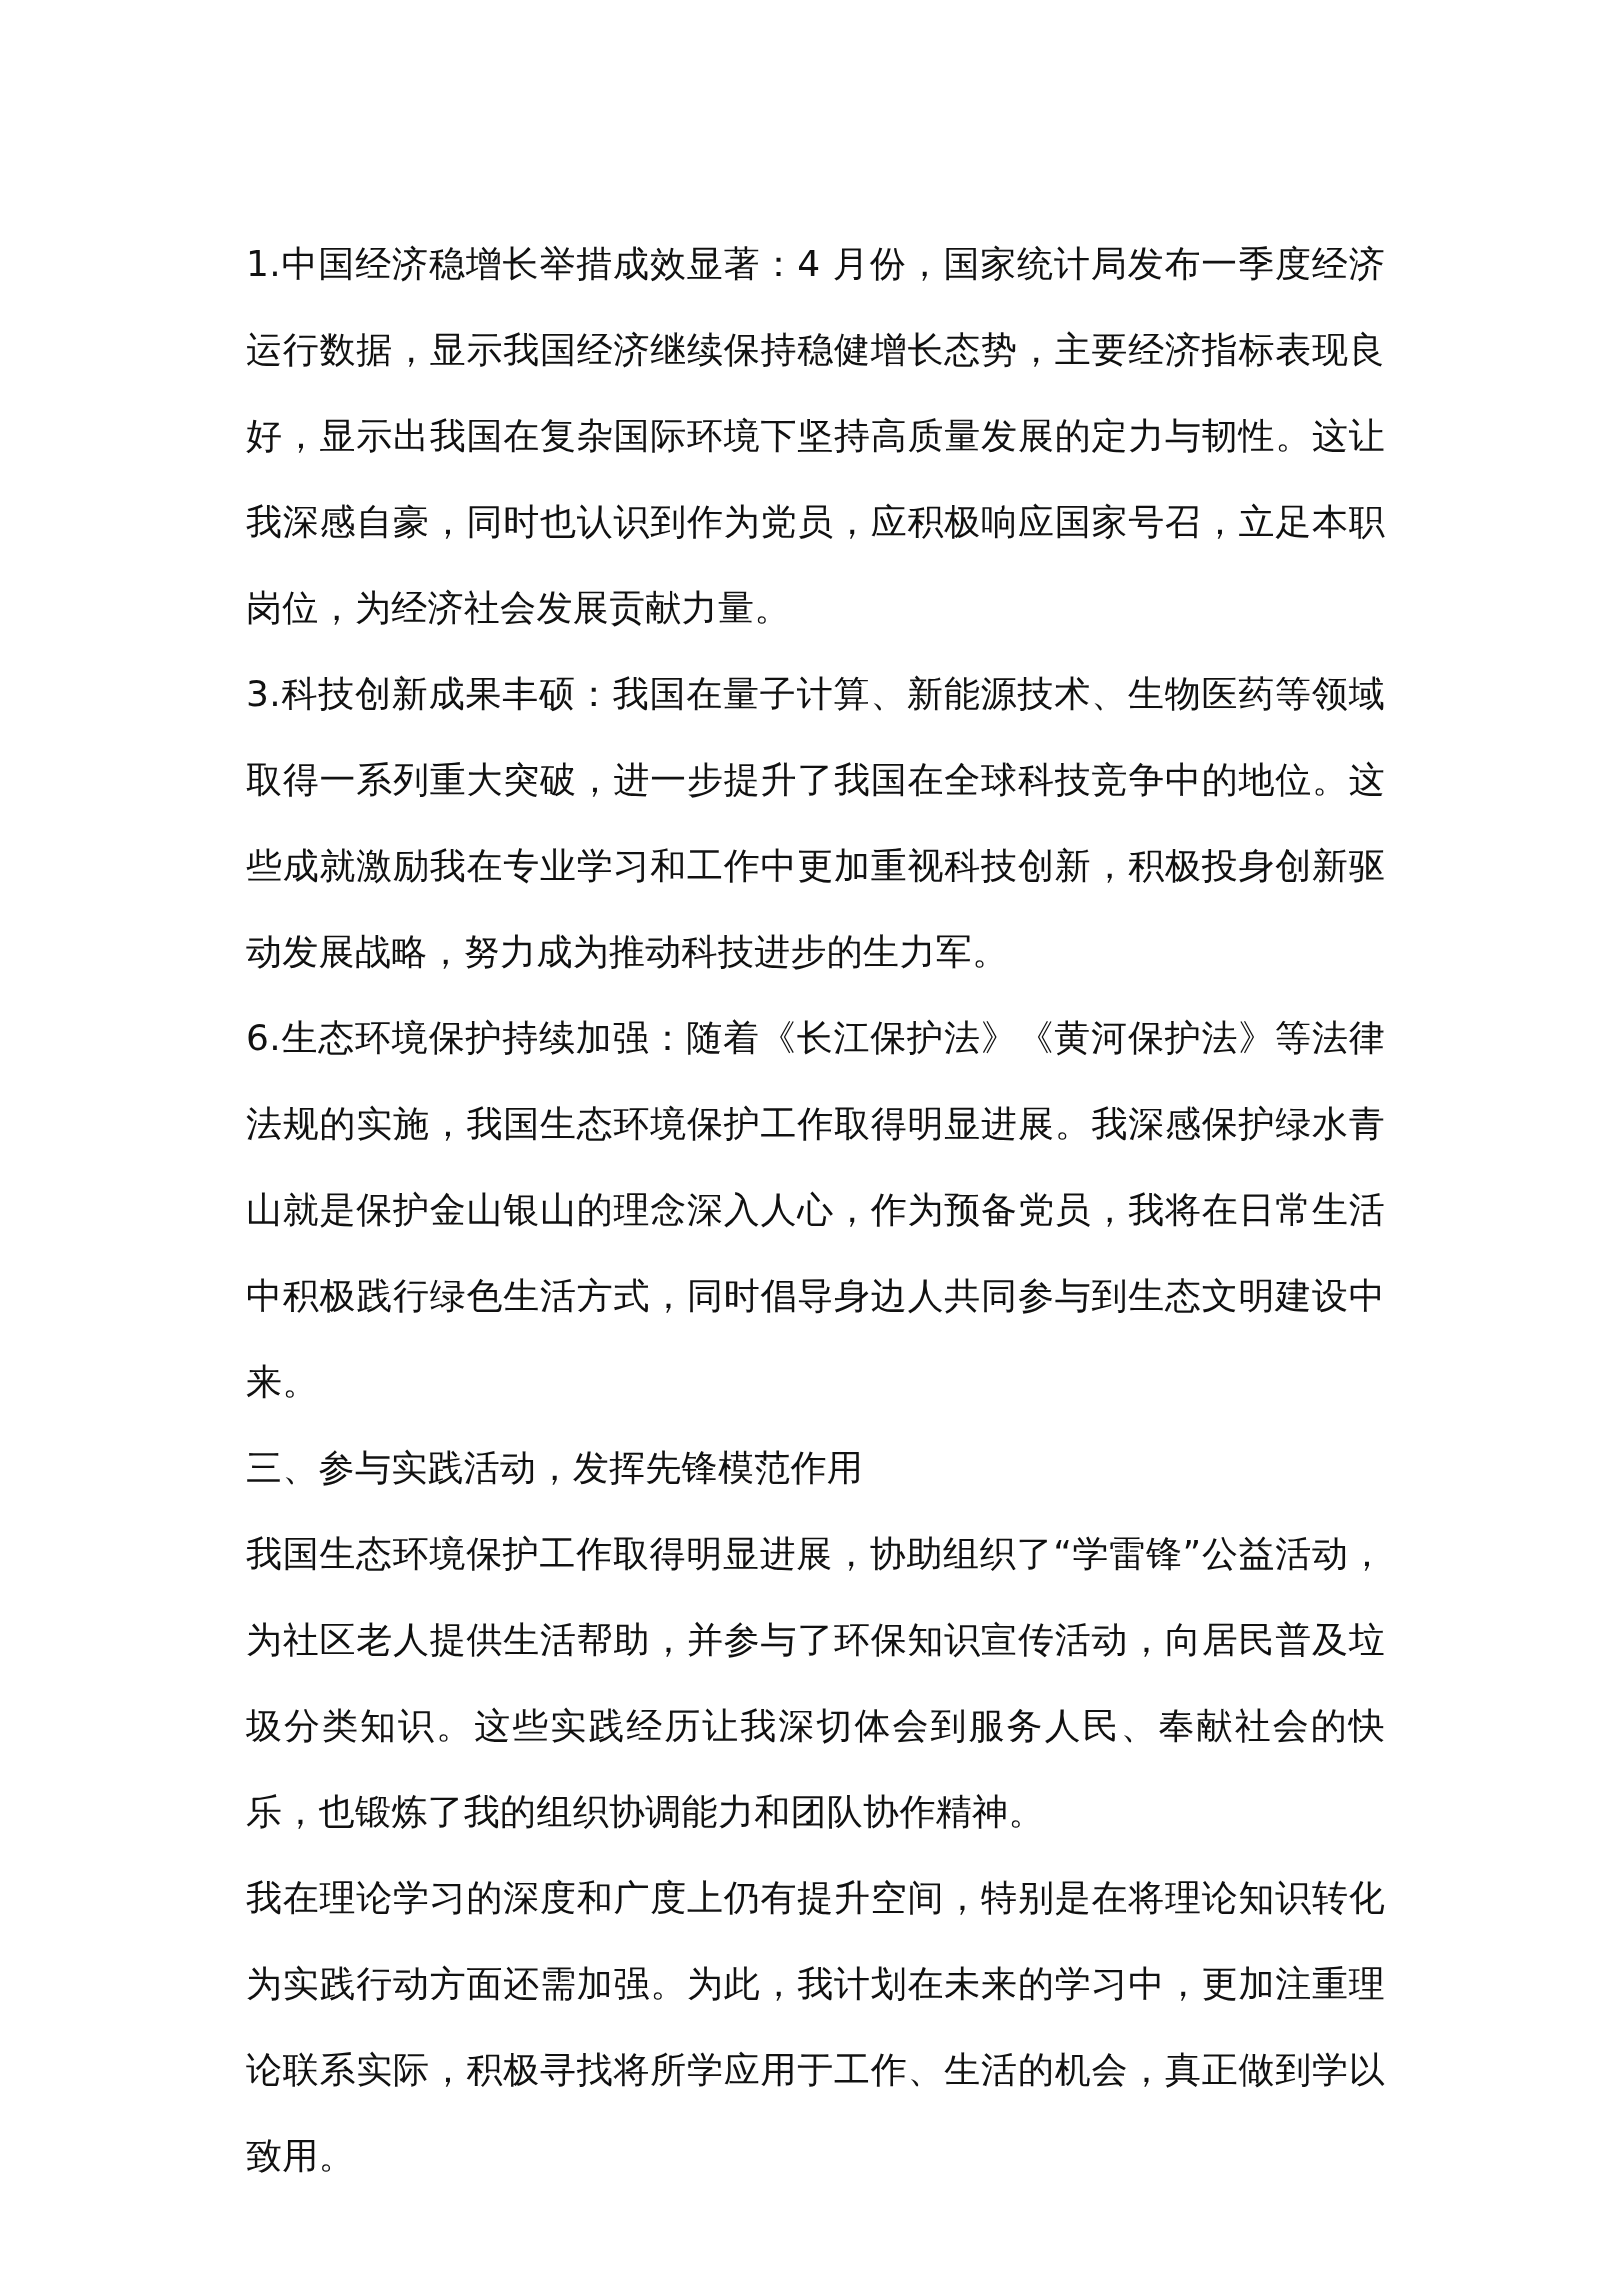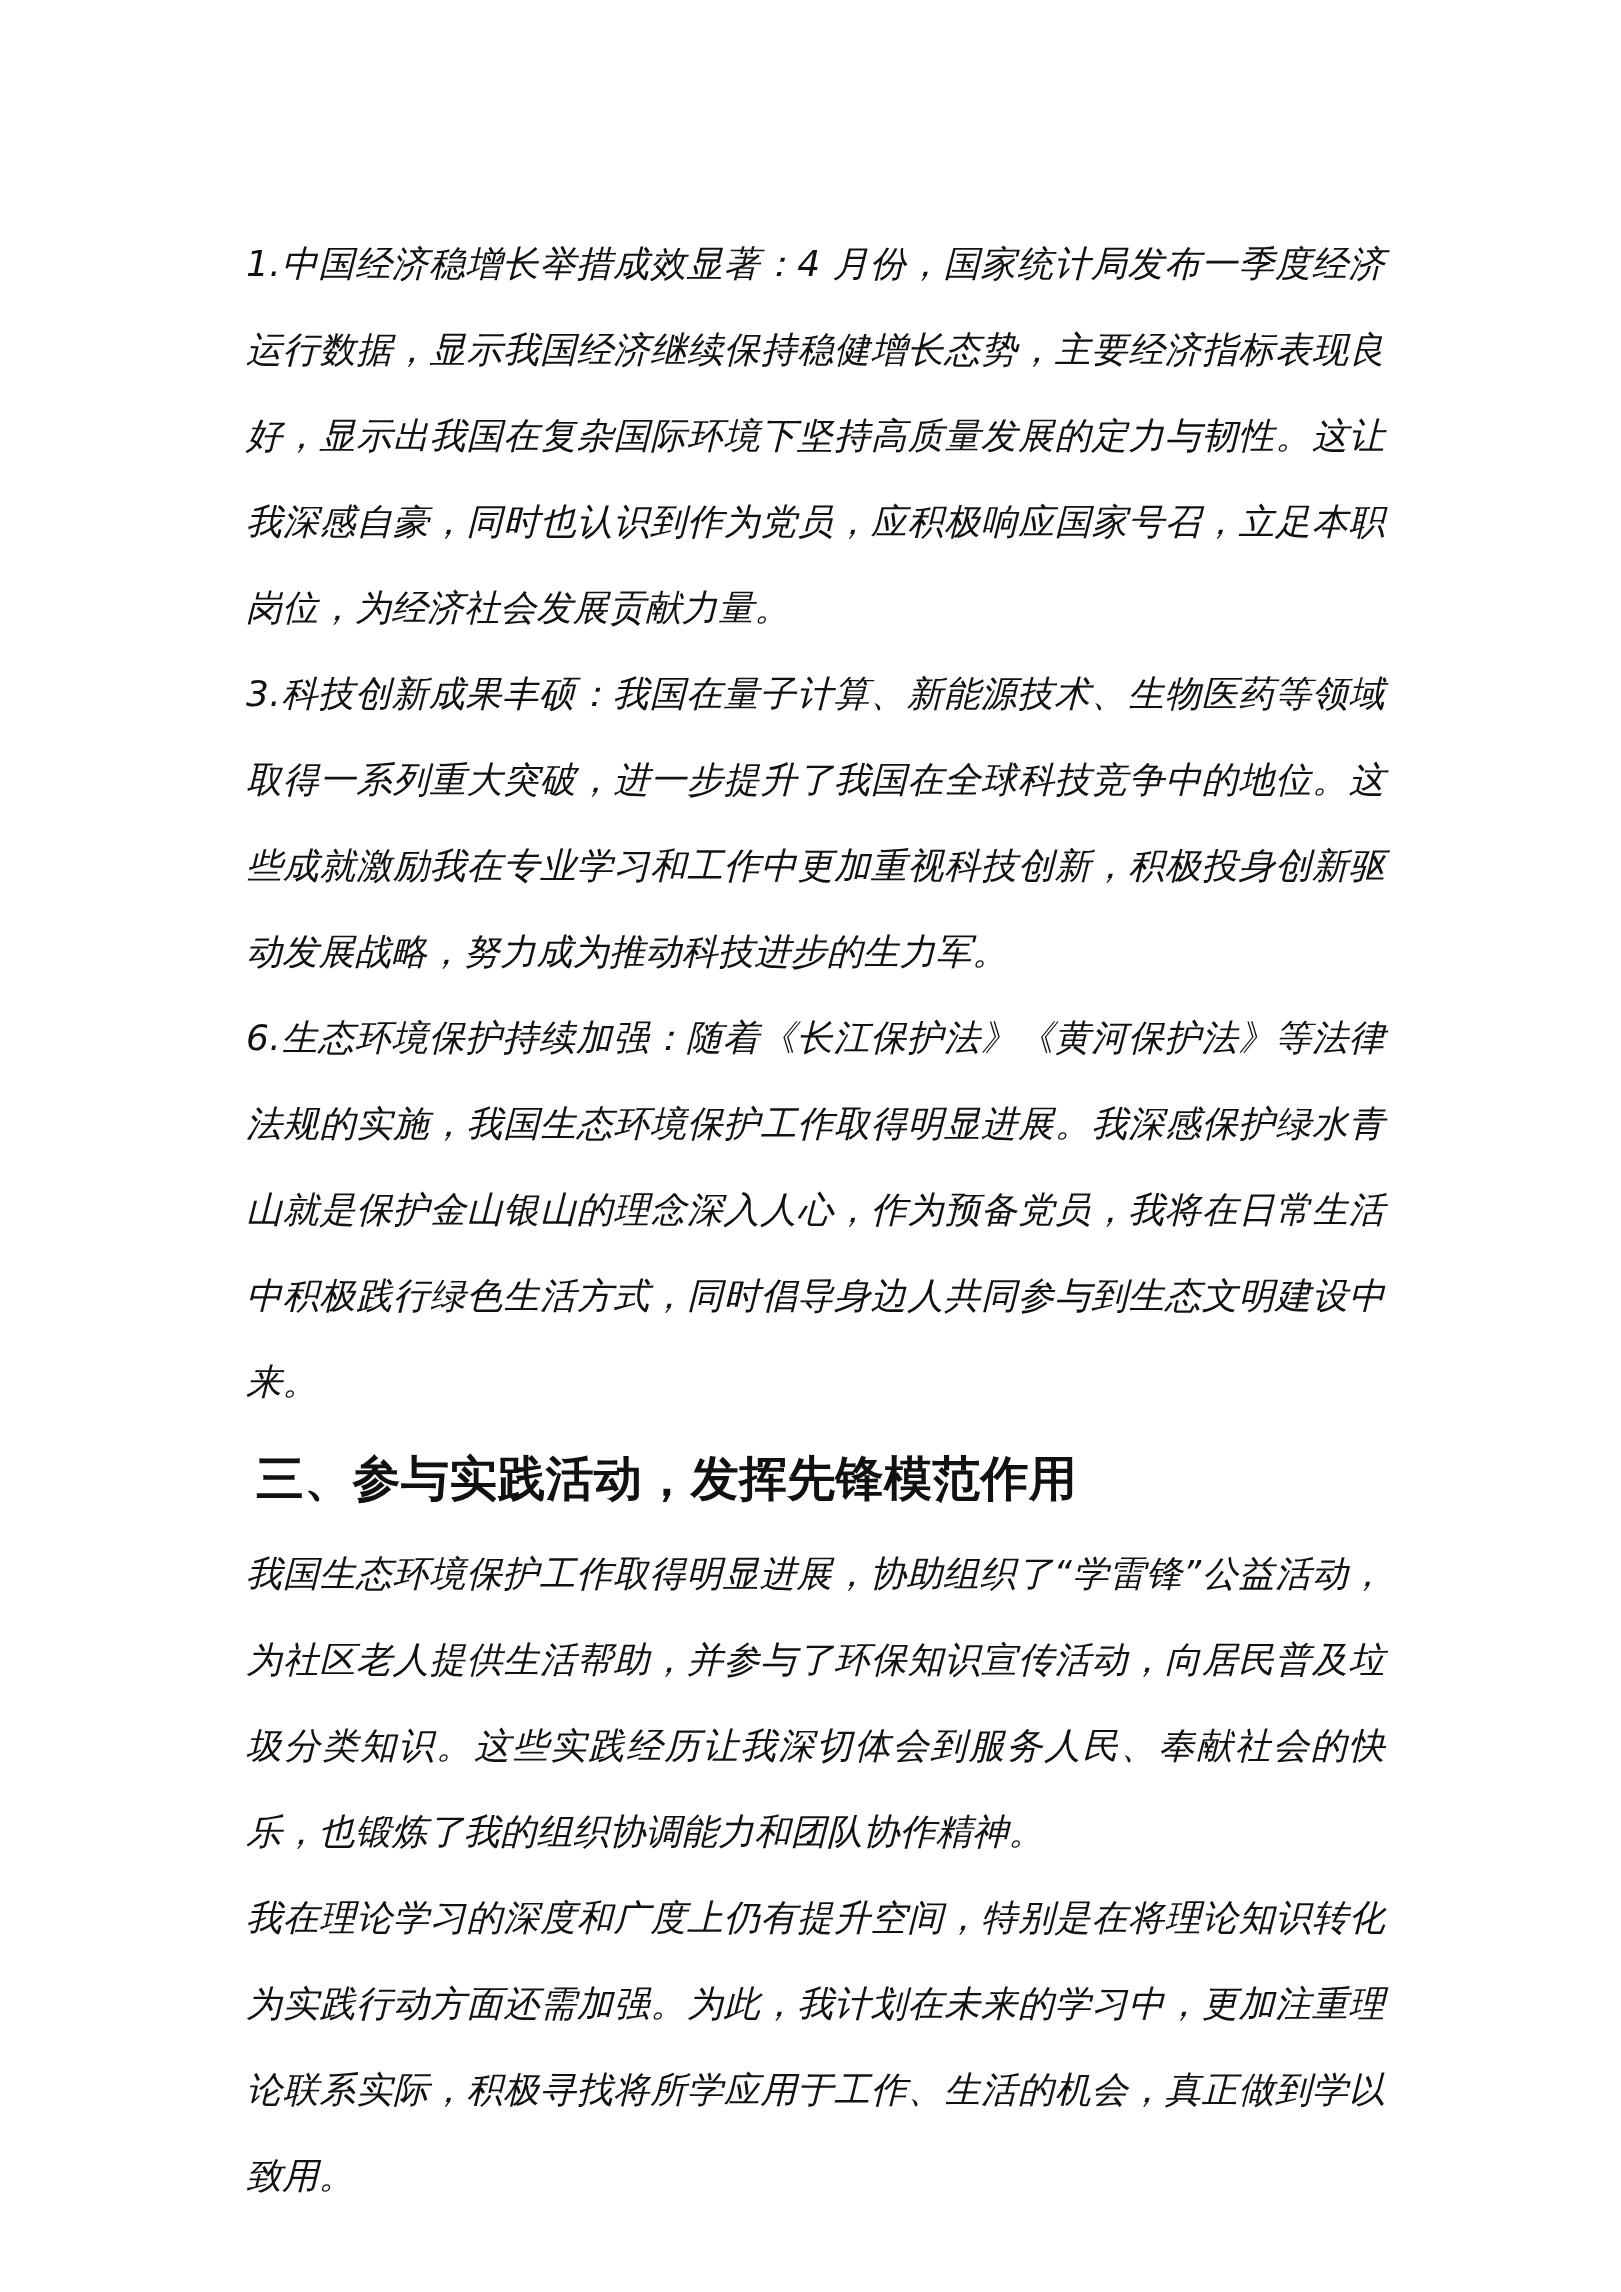--- a/index.html
+++ b/index.html
@@ -22,27 +22,26 @@
     width: 1139px;
   }
   .para {
     font-size: 36px;
     line-height: 86px;
     margin: 0;
     text-align: justify;
     text-align-last: left;
     letter-spacing: 0.3px;
     word-break: break-all;
-    font-style: italic;
   }
   .heading {
-    font-size: 48px;
+    font-size: 36px;
     line-height: 86px;
-    margin: 10px;
-    font-weight: bold;
+    margin: 0;
+    font-weight: normal;
     letter-spacing: 0.3px;
   }
 </style>
 </head>
 <body>
 
 <div class="page">
   <p class="para">1.中国经济稳增长举措成效显著：4 月份，国家统计局发布一季度经济运行数据，显示我国经济继续保持稳健增长态势，主要经济指标表现良好，显示出我国在复杂国际环境下坚持高质量发展的定力与韧性。这让我深感自豪，同时也认识到作为党员，应积极响应国家号召，立足本职岗位，为经济社会发展贡献力量。</p>
   <p class="para">3.科技创新成果丰硕：我国在量子计算、新能源技术、生物医药等领域取得一系列重大突破，进一步提升了我国在全球科技竞争中的地位。这些成就激励我在专业学习和工作中更加重视科技创新，积极投身创新驱动发展战略，努力成为推动科技进步的生力军。</p>
   <p class="para">6.生态环境保护持续加强：随着《长江保护法》《黄河保护法》等法律法规的实施，我国生态环境保护工作取得明显进展。我深感保护绿水青山就是保护金山银山的理念深入人心，作为预备党员，我将在日常生活中积极践行绿色生活方式，同时倡导身边人共同参与到生态文明建设中来。</p>

